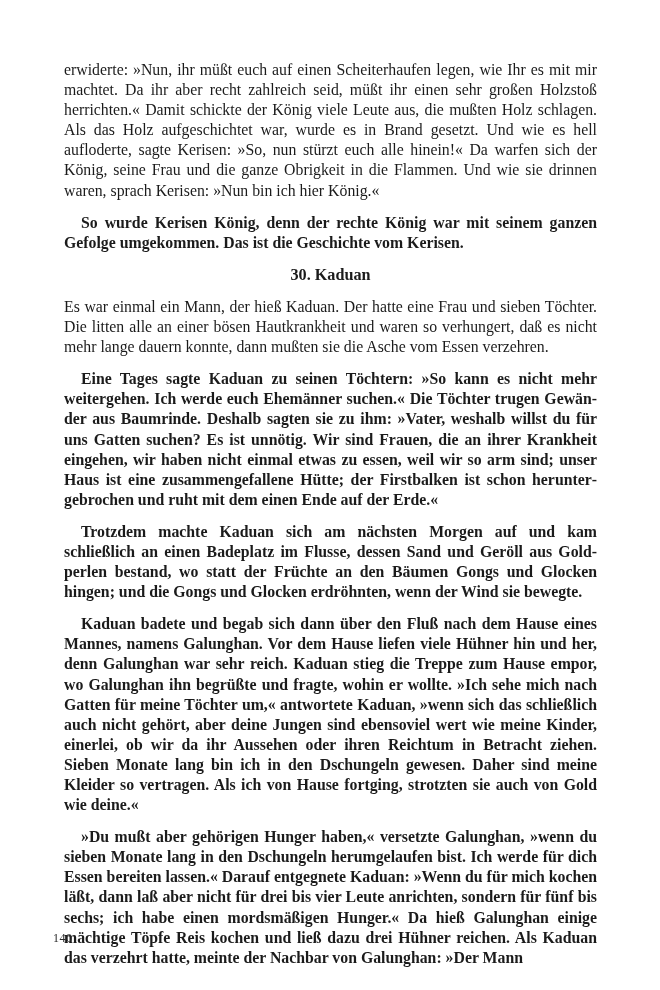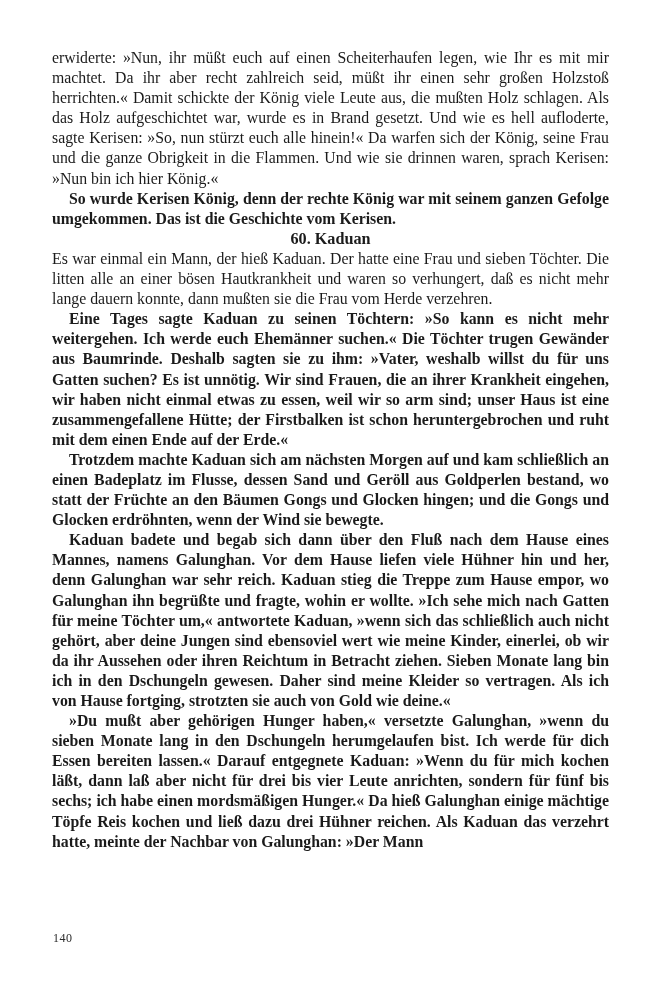--- a/index.html
+++ b/index.html
@@ -25,21 +25,21 @@
     left: 52px;
     top: 48px;
     width: 557px;
     font-size: 15.8px;
     line-height: 20.1px;
     text-align: justify;
     hyphens: manual;
     -webkit-hyphens: manual;
   }
   .text-block p {
-    margin: 0;
+    margin: 12px;
     padding: 0;
   }
   .text-block p.indent {
     text-indent: 17px;
     font-weight: bold;
   }
   .chapter-heading {
     font-size: 16.2px;
     font-weight: bold;
     text-align: center;
@@ -61,23 +61,23 @@
 <body>
 
 <div class="page">
 
   <div class="text-block">
 
     <p class="noindent">erwiderte: »Nun, ihr müßt euch auf einen Scheiterhaufen legen, wie Ihr es mit mir machtet. Da ihr aber recht zahlreich seid, müßt ihr einen sehr großen Holzstoß herrichten.« Damit schickte der König viele Leute aus, die mußten Holz schlagen. Als das Holz aufgeschichtet war, wurde es in Brand gesetzt. Und wie es hell aufloderte, sagte Kerisen: »So, nun stürzt euch alle hinein!« Da warfen sich der König, seine Frau und die ganze Obrigkeit in die Flammen. Und wie sie drinnen waren, sprach Kerisen: »Nun bin ich hier König.«</p>
 
     <p class="indent">So wurde Kerisen König, denn der rechte König war mit seinem ganzen Gefolge umgekommen. Das ist die Geschichte vom Kerisen.</p>
 
-    <p class="chapter-heading">60. Kaduan</p>
+    <p class="chapter-heading">30. Kaduan</p>
 
-    <p class="noindent">Es war einmal ein Mann, der hieß Kaduan. Der hatte eine Frau und sieben Töchter. Die litten alle an einer bösen Hautkrankheit und waren so verhun­gert, daß es nicht mehr lange dauern konnte, dann mußten sie die Frau vom Herde verzehren.</p>
+    <p class="noindent">Es war einmal ein Mann, der hieß Kaduan. Der hatte eine Frau und sieben Töchter. Die litten alle an einer bösen Hautkrankheit und waren so verhun­gert, daß es nicht mehr lange dauern konnte, dann mußten sie die Asche vom Essen verzehren.</p>
 
     <p class="indent">Eine Tages sagte Kaduan zu seinen Töchtern: »So kann es nicht mehr weitergehen. Ich werde euch Ehemänner suchen.« Die Töchter trugen Gewän­der aus Baumrinde. Deshalb sagten sie zu ihm: »Vater, weshalb willst du für uns Gatten suchen? Es ist unnötig. Wir sind Frauen, die an ihrer Krankheit eingehen, wir haben nicht einmal etwas zu essen, weil wir so arm sind; unser Haus ist eine zusammengefallene Hütte; der Firstbalken ist schon herunter­gebrochen und ruht mit dem einen Ende auf der Erde.«</p>
 
     <p class="indent">Trotzdem machte Kaduan sich am nächsten Morgen auf und kam schließlich an einen Badeplatz im Flusse, dessen Sand und Geröll aus Gold­perlen bestand, wo statt der Früchte an den Bäumen Gongs und Glocken hingen; und die Gongs und Glocken erdröhnten, wenn der Wind sie bewegte.</p>
 
     <p class="indent">Kaduan badete und begab sich dann über den Fluß nach dem Hause eines Mannes, namens Galunghan. Vor dem Hause liefen viele Hühner hin und her, denn Galunghan war sehr reich. Kaduan stieg die Treppe zum Hause empor, wo Galunghan ihn begrüßte und fragte, wohin er wollte. »Ich sehe mich nach Gatten für meine Töchter um,« antwortete Kaduan, »wenn sich das schließlich auch nicht gehört, aber deine Jungen sind ebensoviel wert wie meine Kinder, einerlei, ob wir da ihr Aussehen oder ihren Reichtum in Be­tracht ziehen. Sieben Monate lang bin ich in den Dschungeln gewesen. Daher sind meine Kleider so vertragen. Als ich von Hause fortging, strotzten sie auch von Gold wie deine.«</p>
 
     <p class="indent">»Du mußt aber gehörigen Hunger haben,« versetzte Galunghan, »wenn du sieben Monate lang in den Dschungeln herumgelaufen bist. Ich werde für dich Essen bereiten lassen.« Darauf entgegnete Kaduan: »Wenn du für mich kochen läßt, dann laß aber nicht für drei bis vier Leute anrichten, sondern für fünf bis sechs; ich habe einen mordsmäßigen Hunger.« Da hieß Galunghan einige mächtige Töpfe Reis kochen und ließ dazu drei Hühner reichen. Als Kaduan das verzehrt hatte, meinte der Nachbar von Galunghan: »Der Mann</p>
 
   </div>

